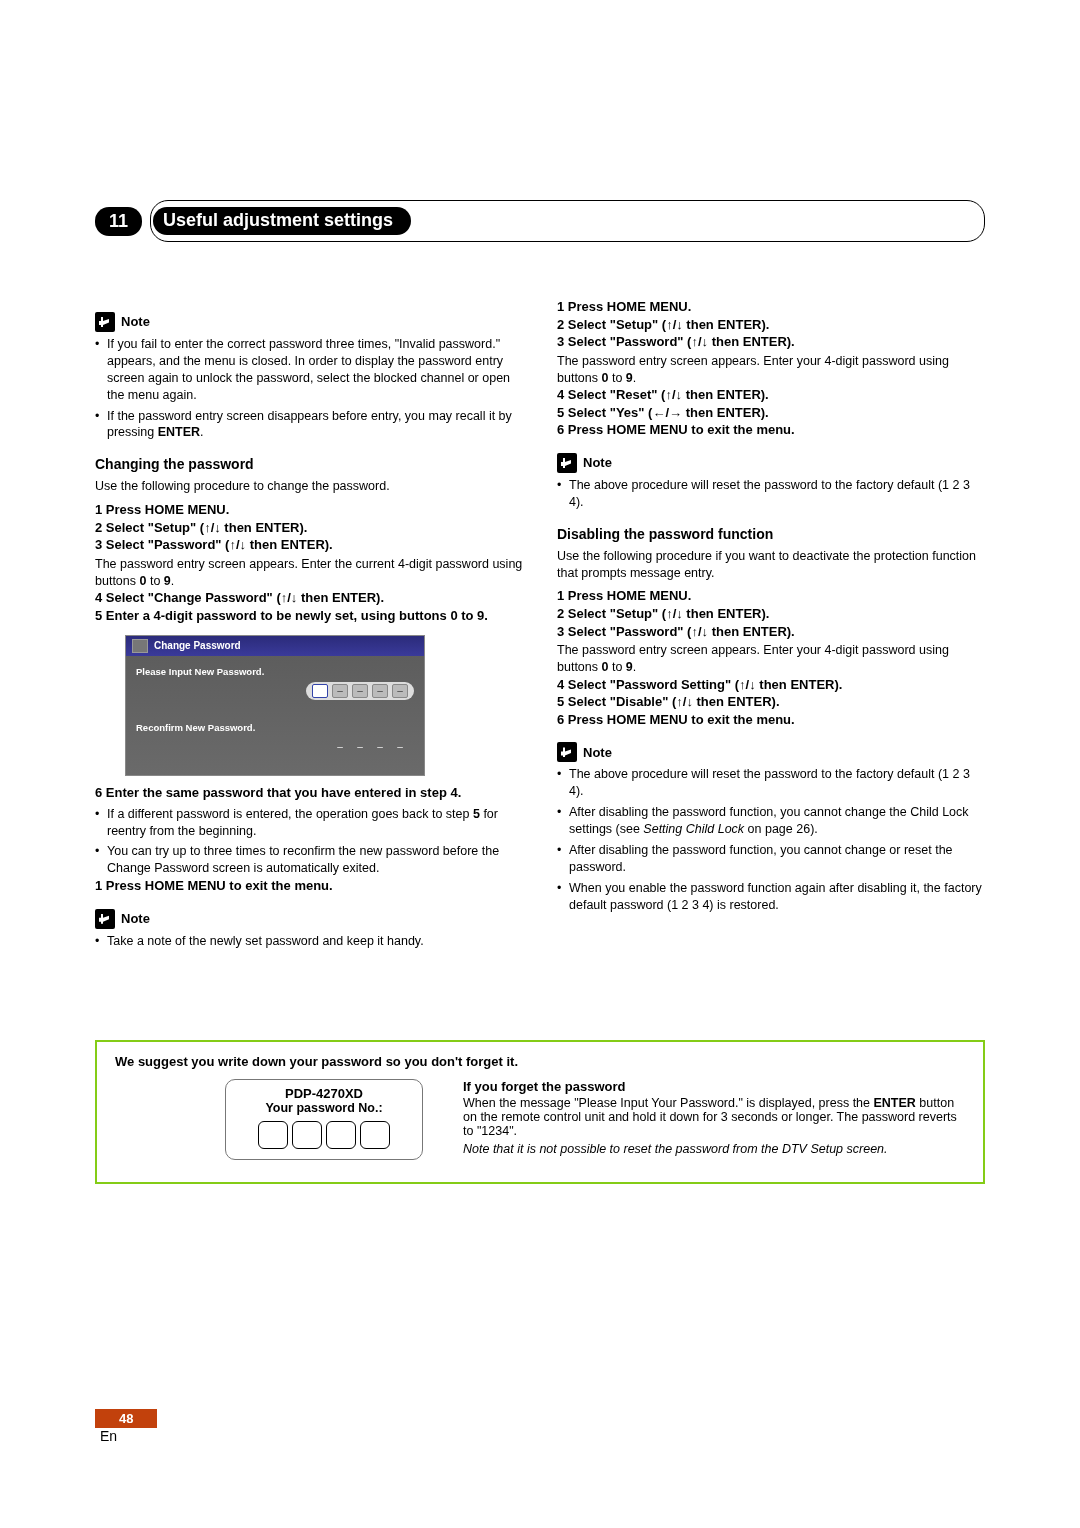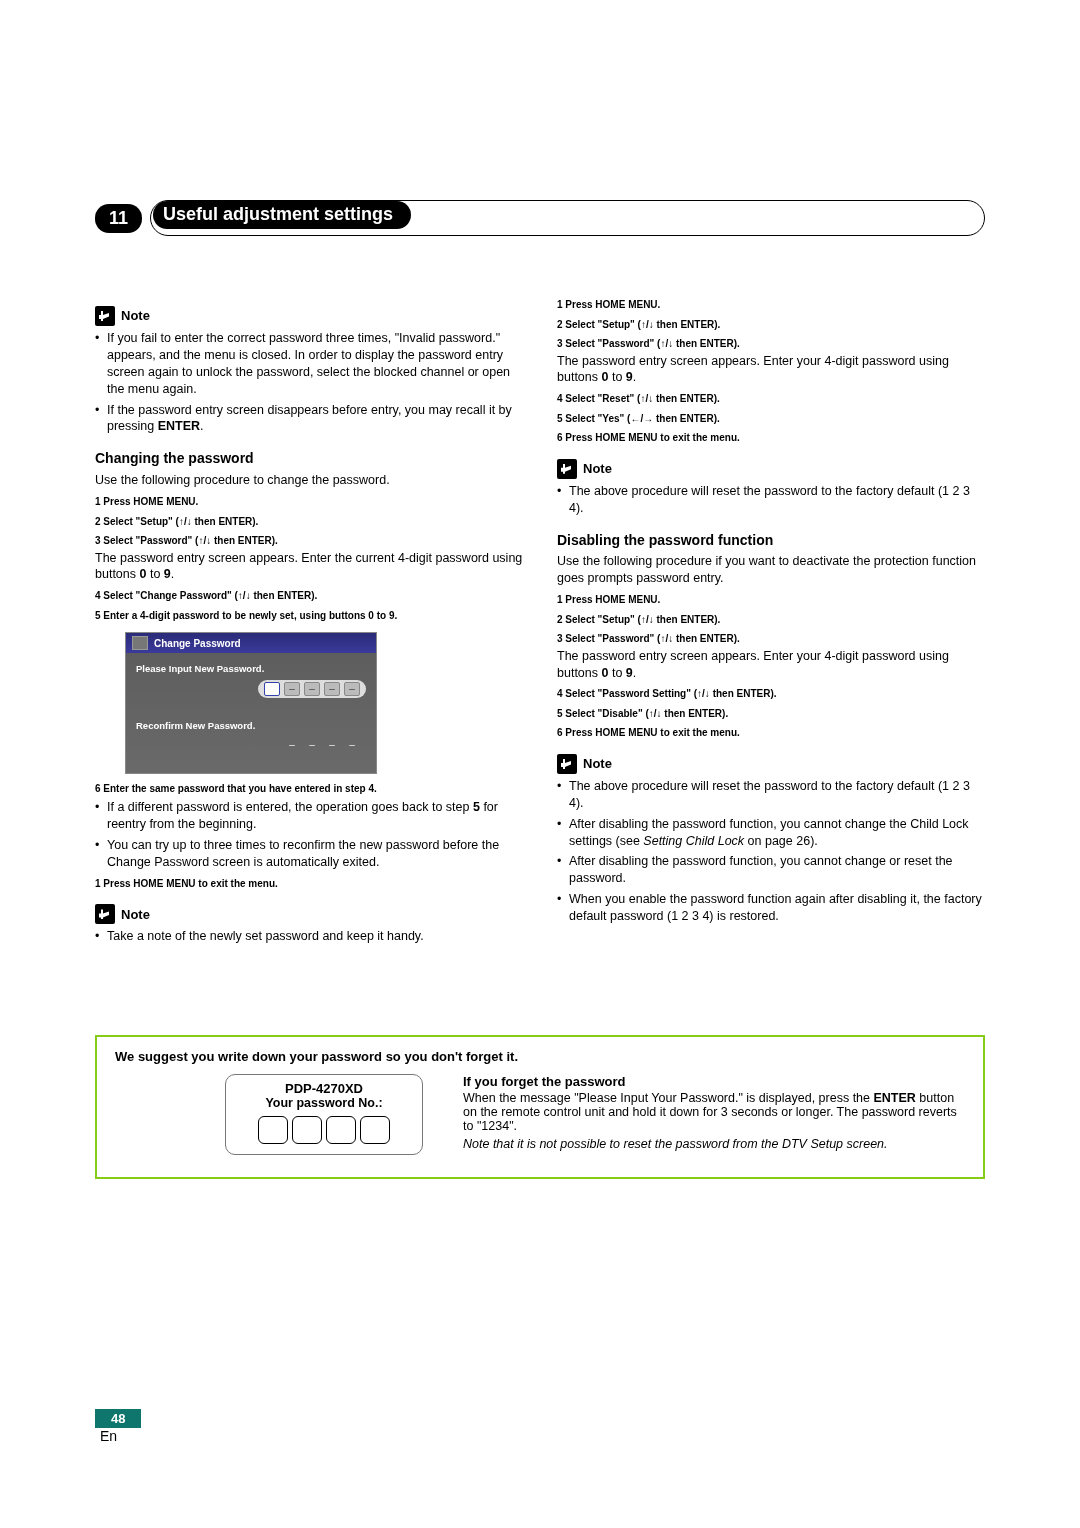--- a/index.html
+++ b/index.html
@@ -27,22 +27,22 @@
     font-size: 18px;
     padding: 4px 14px;
     border-radius: 14px;
     margin-right: 8px;
   }
   .chapter-pill {
     flex: 1;
     border: 1.5px solid #000;
     border-radius: 18px;
     display: flex;
-    align-items: flex-start;
-    height: 36px;
+    align-items: center;
+    height: 42px;
   }
   .chapter-pill-inner {
     background: #000;
     color: #fff;
     font-weight: bold;
     font-size: 18px;
     border-radius: 14px;
     padding: 3px 18px 4px 10px;
     margin-left: 2px;
   }
@@ -62,22 +62,21 @@
     font-size: 14px;
     margin-top: 14px;
     margin-bottom: 4px;
   }
   .lead {
     font-size: 12.5px;
     margin-bottom: 6px;
   }
   .bold-step {
     font-weight: bold;
-    font-size: 10px;
-    margin-top: 6px;
+    font-size: 13px;
   }
   .plain {
     font-size: 12.5px;
     margin-top: 2px;
   }
   .note-block {
     display: flex;
     align-items: center;
     gap: 6px;
     margin-top: 14px;
@@ -115,21 +114,21 @@
     margin-top: 4px;
   }
   ul.bullets > li::before {
     content: "•";
     position: absolute;
     left: 0;
     top: 0;
   }
   .screenshot {
     margin: 10px 0 8px 30px;
-    width: 252px;
+    width: 300px;
     border: 1px solid #888;
     background: linear-gradient(#5b5b5b,#6a6a6a);
     font-size: 10px;
     color: #fff;
   }
   .shot-titlebar {
     background: linear-gradient(#2b2b7a,#3a3a9a);
     display: flex;
     align-items: center;
     gap: 6px;
@@ -231,25 +230,25 @@
     margin-bottom: 2px;
   }
   .pwbox-right .ital {
     font-style: italic;
     margin-top: 4px;
   }
   .page-number {
     position: absolute;
     left: 95px;
     bottom: 100px;
-    background: #0f766e;
+    background: #c2410c;
     color: #fff;
     font-weight: bold;
     font-size: 13px;
-    padding: 2px 16px;
+    padding: 2px 24px;
   }
   .page-lang {
     position: absolute;
     left: 100px;
     bottom: 84px;
     font-size: 14px;
   }
   .ital-ref { font-style: italic; }
   .indent-sub {
     padding-left: 18px;
@@ -358,21 +357,21 @@
 
       <div class="note-block">
         <span class="note-icon"></span>
         <span class="note-label">Note</span>
       </div>
       <ul class="bullets">
         <li>The above procedure will reset the password to the factory default (1 2 3 4).</li>
       </ul>
 
       <div class="section-h">Disabling the password function</div>
-      <div class="lead">Use the following procedure if you want to deactivate the protection function goes prompts password entry.</div>
+      <div class="lead">Use the following procedure if you want to deactivate the protection function that prompts message entry.</div>
       <div class="bold-step">1   Press HOME MENU.</div>
       <div class="bold-step">2   Select "Setup" (↑/↓ then ENTER).</div>
       <div class="bold-step">3   Select "Password" (↑/↓ then ENTER).</div>
       <div class="plain">
         <span>The password entry screen appears. Enter your 4-digit password using buttons </span><b>0</b><span> to </span><b>9</b><span>.</span>
       </div>
       <div class="bold-step">4   Select "Password Setting" (↑/↓ then ENTER).</div>
       <div class="bold-step">5   Select "Disable" (↑/↓ then ENTER).</div>
       <div class="bold-step">6   Press HOME MENU to exit the menu.</div>
 

